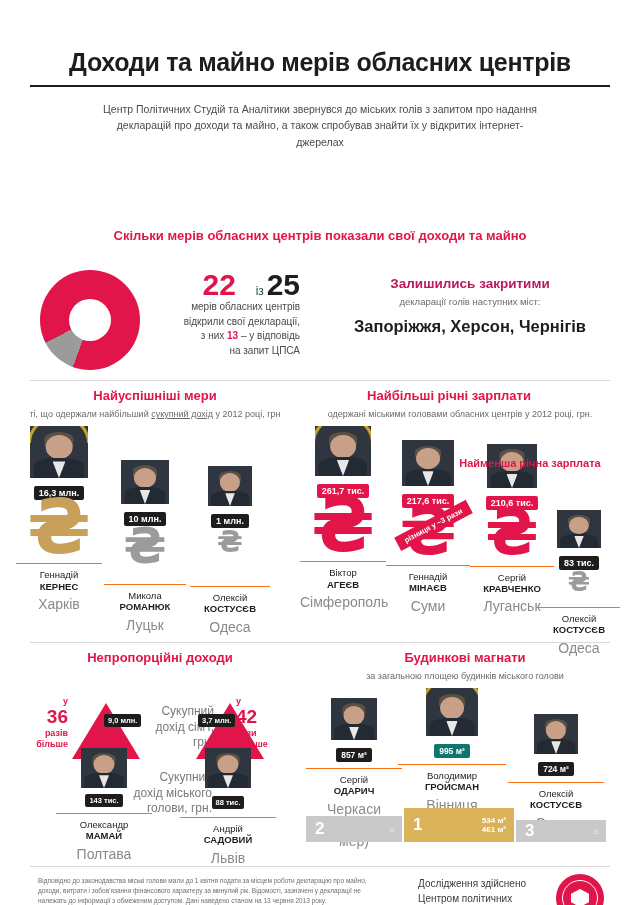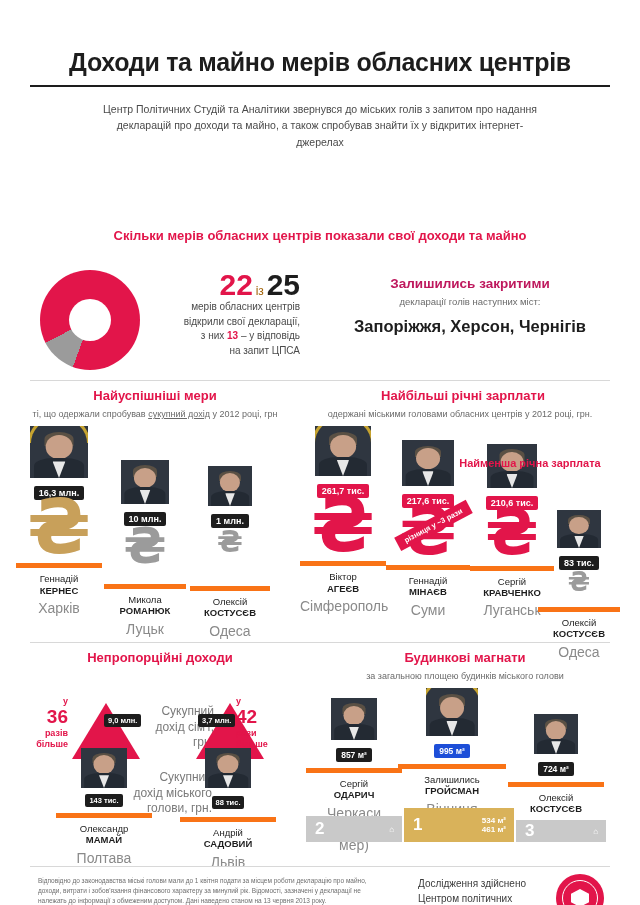--- a/index.html
+++ b/index.html
@@ -62,38 +62,38 @@
   }
   .donut::after {
     content: ""; position: absolute; left: 29px; top: 29px;
     width: 42px; height: 42px; background: #fff; border-radius: 50%;
   }
   .b1-text {
     position: absolute; top: 222px; left: 140px; width: 160px;
     text-align: right; font-size: 10px; line-height: 1.45; color: #4a4a4a;
   }
   .b1-big { font-size: 30px; font-weight: bold; color: #e2154a; line-height: 1; }
-  .b1-small-of { font-size: 12px; color: #a16207; font-weight: normal; }
+  .b1-small-of { font-size: 12px; color: #14532d; font-weight: normal; margin-left: 17px; }
   .b1-big2 { font-size: 30px; font-weight: bold; color: #1d1d1d; line-height: 1; }
   .b1-13 { color: #e2154a; font-weight: bold; }
 
   .closed {
     position: absolute; top: 228px; left: 320px; width: 300px; text-align: center;
   }
   .closed h3 { font-size: 13.5px; color: #be185d; font-weight: bold; }
   .closed .sub { font-size: 9.5px; color: #6a6a6a; margin-top: 5px; }
   .closed .cities { font-size: 16.5px; font-weight: bold; color: #1d1d1d; margin-top: 10px; }
 
   
   #block2-band { top: 332px; }
   #b2l-title { position: absolute; top: 340px; left: 20px; width: 270px; font-size: 13px; }
   #b2l-sub   { position: absolute; top: 360px; left: 20px; width: 270px; }
   .b2l-under { text-decoration: underline; }
 
-  #b2r-title { position: absolute; top: 340px; left: 303px; width: 320px; font-size: 13px; }
+  #b2r-title { position: absolute; top: 340px; left: 289px; width: 320px; font-size: 13px; }
   #b2r-sub   { position: absolute; top: 360px; left: 300px; width: 320px; }
 
   
   .fig { position: absolute; text-align: center; }
   .photo {
     background: #2f3640;
     border: 0;
     position: relative;
     overflow: hidden;
     margin: 0 auto;
@@ -134,21 +134,21 @@
   .hrv.red  { color: #e2154a; }
   .amount {
     display: inline-block;
     background: #1d1d1d; color: #fff; font-size: 9px; font-weight: bold;
     padding: 2px 5px; border-radius: 2px;
   }
   .amount.red { background: #e2154a; }
   .nm { font-size: 9.5px; font-weight: bold; color: #1d1d1d; line-height: 1.2; }
   .nm .fn { font-weight: normal; display: block; }
   .city { font-size: 14px; color: #8a8a8a; margin-top: 4px; }
-  .namebox { border-top: 5px solid #f97316; padding-top: 5px; margin-top: 6px; }
+  .namebox { border-top: 1px solid #f97316; padding-top: 5px; margin-top: 6px; }
 
   .minline {
     position: absolute; top: 409px; left: 455px; width: 150px;
     text-align: center; color: #e2154a; font-weight: bold; font-size: 11px;
     line-height: 1.25;
   }
   .ribbon {
     position: absolute; top: 470px; left: 393px;
     background: #e2154a; color: #fff; font-size: 7.5px; font-weight: bold;
     padding: 3px 8px; transform: rotate(-28deg); line-height: 1.2; text-align: center;
@@ -181,21 +181,21 @@
   .bar.gold { background: #d9b25a; }
   .bar .rank {
     position: absolute; left: 9px; top: 50%; transform: translateY(-50%);
     font-size: 17px; font-weight: bold; color: #fff;
   }
   .bar .sq { position: absolute; right: 8px; top: 50%; transform: translateY(-50%); text-align: right; font-size: 8px; color: #fff; font-weight: bold;}
   .areatag {
     display:inline-block; background:#1d1d1d; color:#fff;
     font-size:8.5px; font-weight:bold; padding:2px 5px; border-radius:2px;
   }
-  .areatag.red { background:#1d4ed8; }
+  .areatag.red { background:#0f766e; }
 
   
   #footer-band { top: 818px; }
   .foot-text {
     position: absolute; top: 828px; left: 38px; width: 350px;
     font-size: 6.5px; line-height: 1.5; color: #6f6f6f;
   }
   .foot-right {
     position: absolute; top: 828px; left: 418px; width: 130px;
     font-size: 10px; line-height: 1.5; color: #3b3b3b;
@@ -247,21 +247,21 @@
 
   <div class="closed">
     <h3>Залишились закритими</h3>
     <div class="sub">декларації голів наступних міст:</div>
     <div class="cities">Запоріжжя, Херсон, Чернігів</div>
   </div>
 
   <div class="band" id="block2-band"></div>
   <div id="b2l-title" class="sec-title">Найуспішніші мери</div>
   <div id="b2l-sub" class="sec-sub">
-    <span>ті, що одержали спробував</span>
+    <span>ті, що одержали найбільший</span>
     <span class="b2l-under">сукупний дохід</span>
     <span>у 2012 році, грн</span>
   </div>
 
   <div id="b2r-title" class="sec-title">Найбільші річні зарплати</div>
   <div id="b2r-sub" class="sec-sub">одержані міськими головами обласних центрів у 2012 році, грн.</div>
 
   <div class="fig" style="top:378px; left:16px; width:86px;">
     <div class="photo" style="width:58px;height:52px;">
       <div class="wreath"></div>
@@ -483,21 +483,21 @@
     <div class="photo" style="width:52px;height:48px;">
       <div class="wreath"></div>
       <div class="hair"></div>
       <div class="face"></div>
       <div class="body"></div>
       <div class="shirt"></div>
     </div>
     <div style="margin-top:4px;"><span class="areatag red">995 м²</span></div>
     <div class="namebox" style="margin-top:6px;">
       <div class="nm">
-        <span class="fn">Залишились</span>
+        <span class="fn">Володимир</span>
         <span>ГРОЙСМАН</span>
       </div>
       <div class="city">Вінниця</div>
     </div>
   </div>
 
   <div class="fig" style="top:666px; left:508px; width:96px;">
     <div class="photo" style="width:44px;height:40px;">
       <div class="hair"></div>
       <div class="face"></div>

